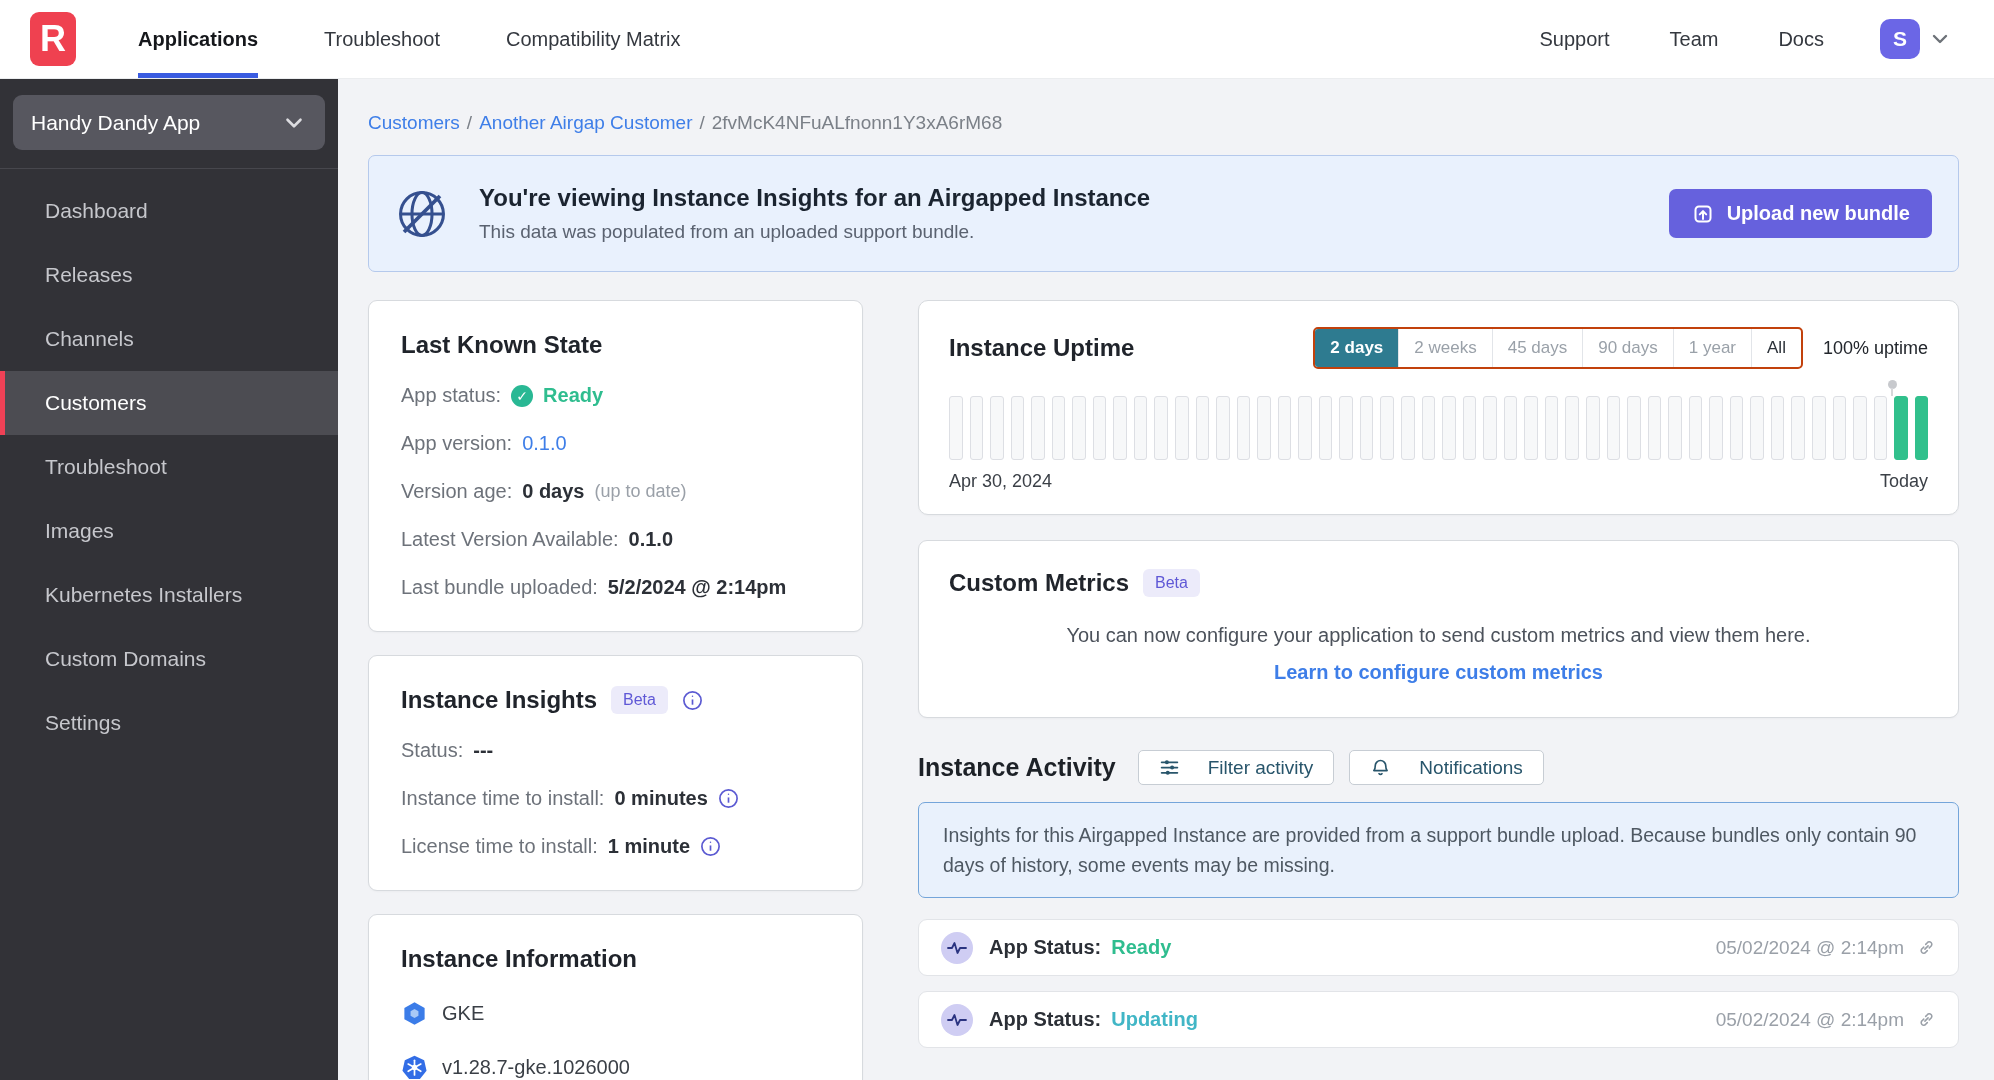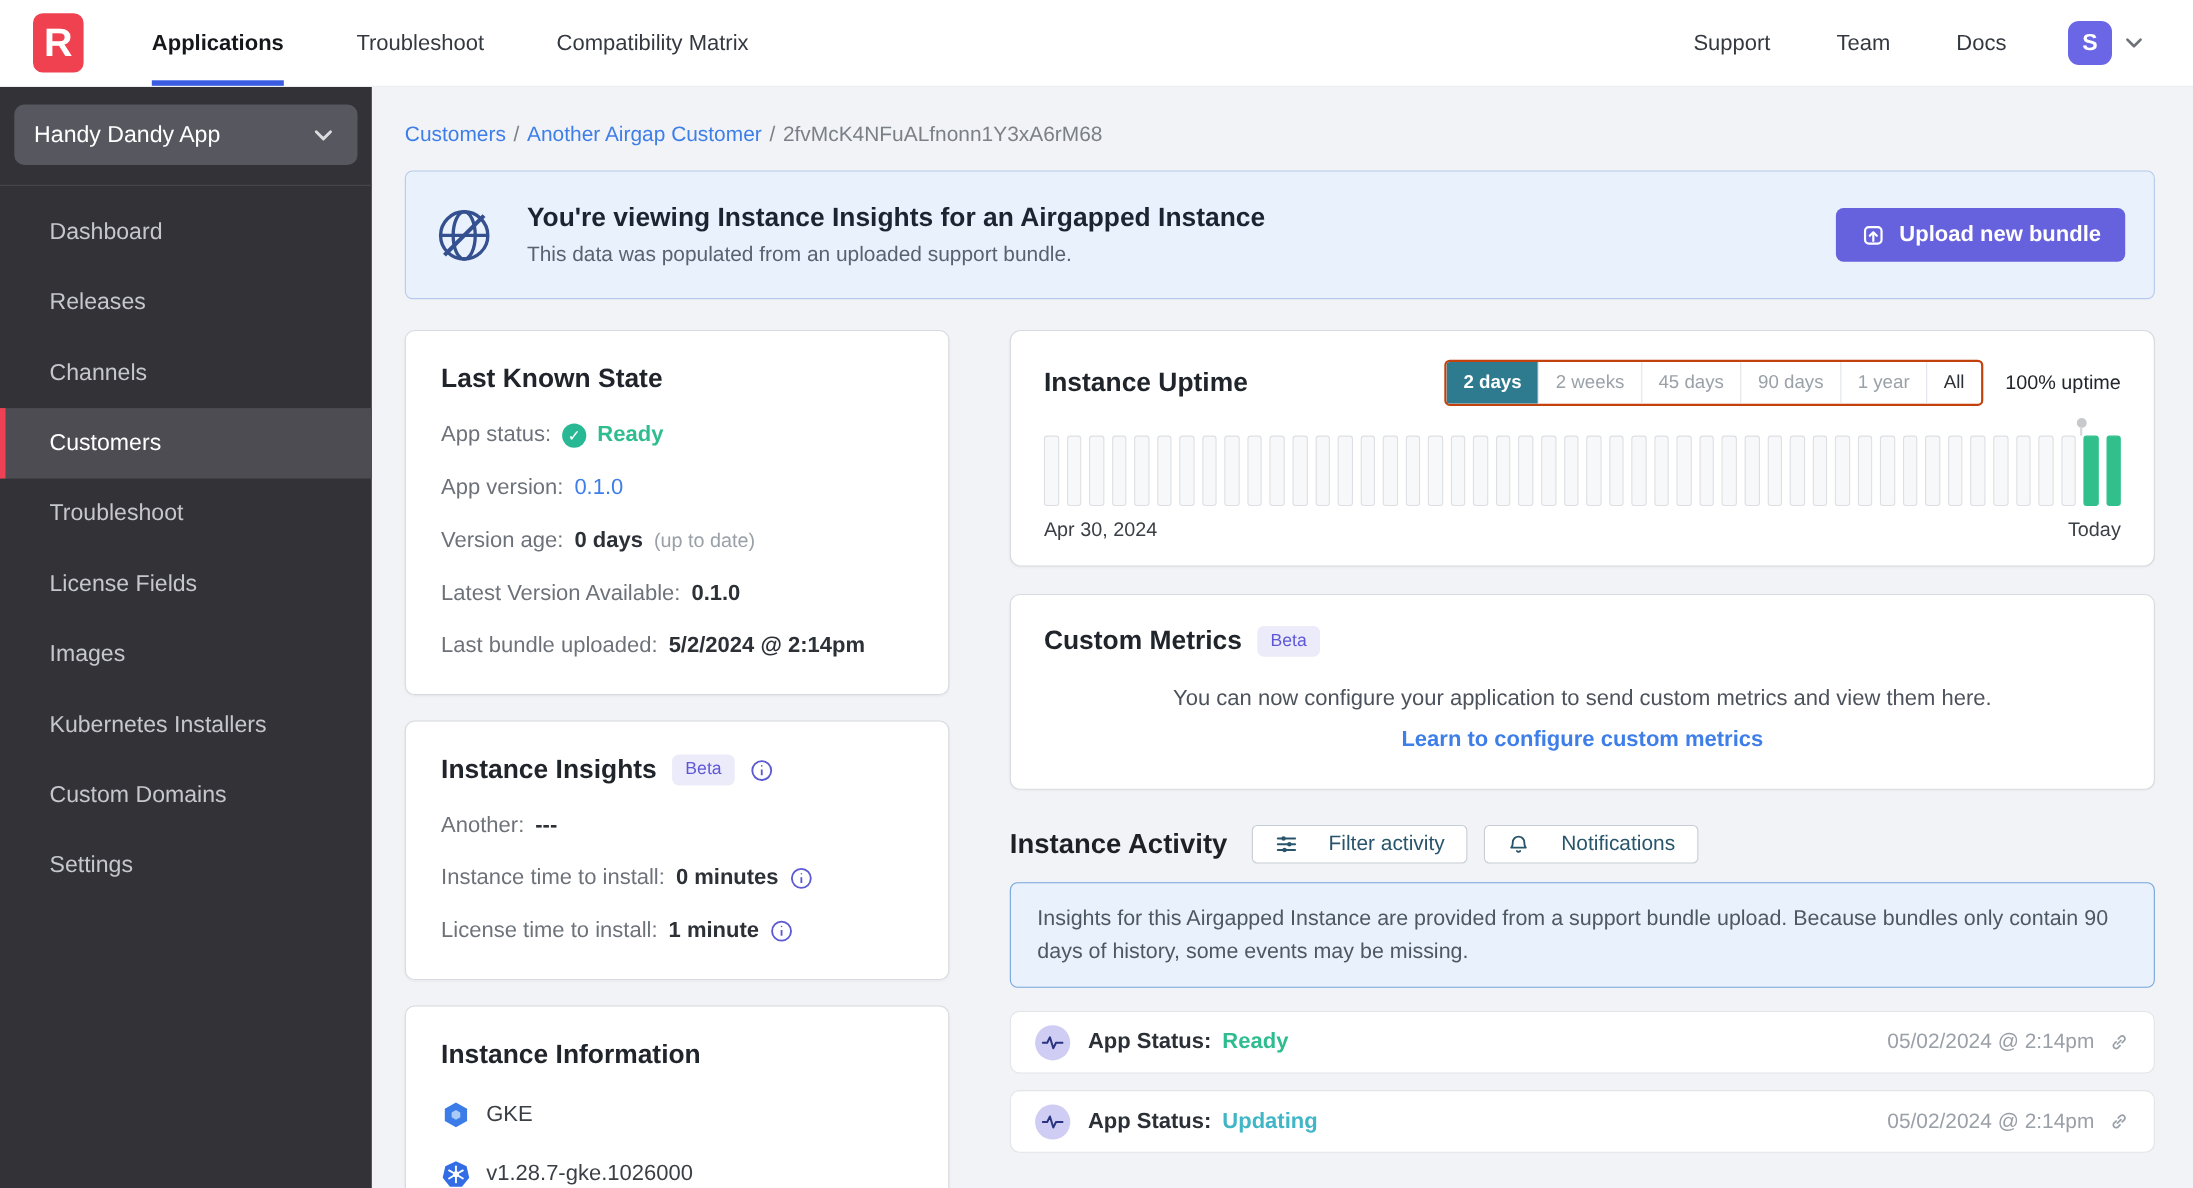--- a/index.html
+++ b/index.html
@@ -133,21 +133,20 @@
             <path d="M6 9l6 6 6-6"></path>
           </svg>
       </span>
     </div>
     <div class="sidebar-divider"></div>
     <div class="side-item">Dashboard</div>
     <div class="side-item">Releases</div>
     <div class="side-item">Channels</div>
     <div class="side-item active">Customers</div>
     <div class="side-item">Troubleshoot</div>
-    <div class="side-item">License Fields</div>
     <div class="side-item">Images</div>
     <div class="side-item">Kubernetes Installers</div>
     <div class="side-item">Custom Domains</div>
     <div class="side-item">Settings</div>
   </aside>
 
   <main class="main">
 
     <div class="breadcrumb">
       <span class="crumb-link">Customers</span><span class="crumb-sep">/</span><span class="crumb-link">Another Airgap Customer</span><span class="crumb-sep">/</span><span>2fvMcK4NFuALfnonn1Y3xA6rM68</span>
@@ -210,21 +209,21 @@
             <span class="beta-badge">Beta</span>
             <span class="info-icon">
               <svg viewBox="0 0 20 20" fill="none" stroke="#5b5ad2" stroke-width="1.6">
                   <circle cx="10" cy="10" r="8.2"></circle>
                   <line x1="10" y1="9" x2="10" y2="14"></line>
                   <circle cx="10" cy="6" r="0.7" fill="#5b5ad2" stroke="none"></circle>
                 </svg>
             </span>
           </div>
           <div class="kv-row">
-            <span>Another:</span>
+            <span>Status:</span>
             <span class="kv-val">---</span>
           </div>
           <div class="kv-row">
             <span>Instance time to install:</span>
             <span class="kv-val">0 minutes</span>
             <span class="info-icon">
               <svg viewBox="0 0 20 20" fill="none" stroke="#5b5ad2" stroke-width="1.6">
                   <circle cx="10" cy="10" r="8.2"></circle>
                   <line x1="10" y1="9" x2="10" y2="14"></line>
                   <circle cx="10" cy="6" r="0.7" fill="#5b5ad2" stroke="none"></circle>

